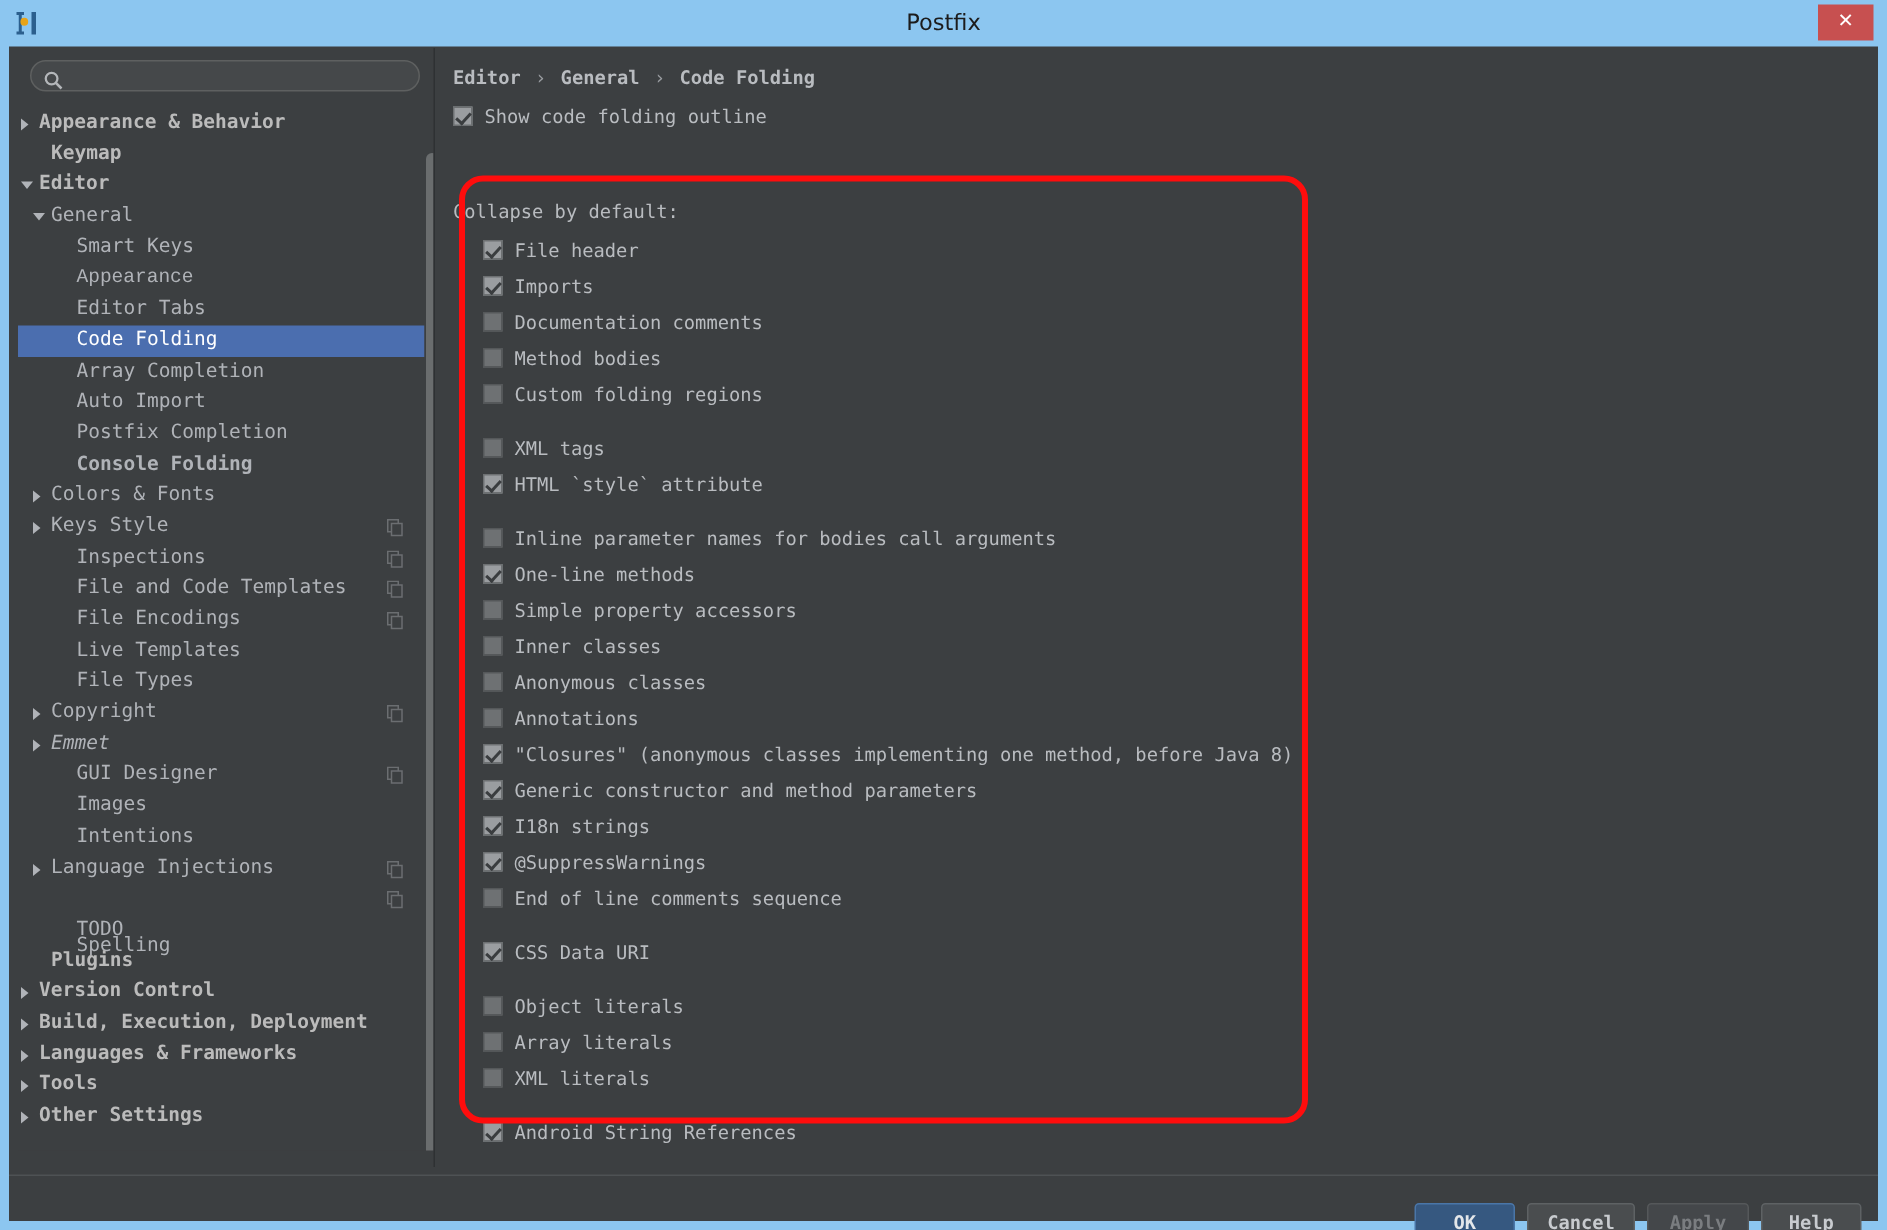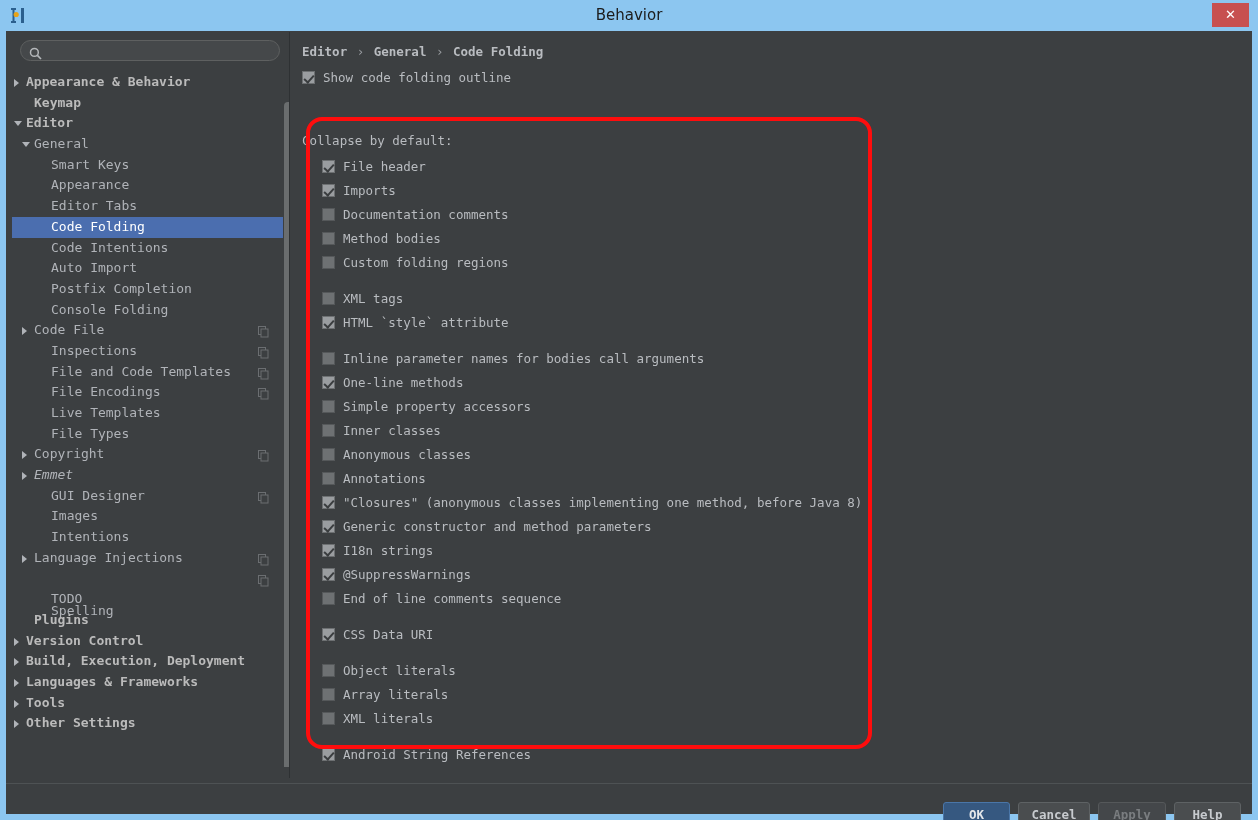--- a/index.html
+++ b/index.html
@@ -290,21 +290,21 @@
 
   <div id="titlebar">
     <span id="app-icon">
       <svg width="20" height="21" viewBox="0 0 20 21">
         <rect x="0" y="0" width="20" height="21" fill="#8cc6f0"></rect>
         <path d="M3 3 h5 v2 h-1.5 v11 h1.5 v2 h-5 v-2 h1.5 v-11 h-1.5 z" fill="#2b5f8e"></path>
         <rect x="13" y="3" width="3" height="15" fill="#2b5f8e"></rect>
         <circle cx="8.2" cy="9.5" r="2.6" fill="#e8a317"></circle>
       </svg>
     </span>
-    <div id="title-text">Behavior</div>
+    <div id="title-text">Postfix</div>
     <button id="close-btn">
       <span class="x">✕</span>
     </button>
   </div>
 
   <div id="dialog">
 
     <div id="sidebar">
       <div id="search-wrap">
         <span id="search-icon">
@@ -328,43 +328,47 @@
             <span class="tree-label" style="left: 14px;">Editor</span>
           </div>
           <div class="tree-row">
             <span class="arrow down" style="left: 10px;"></span>
             <span class="tree-label" style="left: 22px;">General</span>
           </div>
           <div class="tree-row">
             <span class="tree-label" style="left: 39px;">Smart Keys</span>
           </div>
           <div class="tree-row">
-            <span class="tree-label" style="left: 39px;">Appearance</span>
+            <span class="tree-label" style="left: 39px; font-family: Liberation Mono, monospace;">Appearance</span>
           </div>
           <div class="tree-row">
             <span class="tree-label" style="left: 39px;">Editor Tabs</span>
           </div>
           <div class="tree-row sel">
             <span class="tree-label" style="left: 39px;">Code Folding</span>
           </div>
           <div class="tree-row">
-            <span class="tree-label" style="left: 39px;">Code Intentions</span>
+            <span class="tree-label" style="left: 39px;">Array Completion</span>
           </div>
           <div class="tree-row">
             <span class="tree-label" style="left: 39px;">Auto Import</span>
           </div>
           <div class="tree-row">
             <span class="tree-label" style="left: 39px;">Postfix Completion</span>
           </div>
           <div class="tree-row">
-            <span class="tree-label" style="left: 39px;">Console Folding</span>
+            <span class="tree-label" style="left: 39px; font-weight: bold;">Console Folding</span>
           </div>
           <div class="tree-row">
             <span class="arrow" style="left: 10px;"></span>
-            <span class="tree-label" style="left: 22px;">Code File</span>
+            <span class="tree-label" style="left: 22px;">Colors &amp; Fonts</span>
+          </div>
+          <div class="tree-row">
+            <span class="arrow" style="left: 10px;"></span>
+            <span class="tree-label" style="left: 22px;">Keys Style</span>
             <span class="copy-icon"><svg width="11" height="12" viewBox="0 0 11 12">
                 <rect x="0.5" y="0.5" width="7" height="8" fill="none" stroke="#6b6e71"></rect>
                 <rect x="3" y="3" width="7" height="8" fill="#3c3f41" stroke="#6b6e71"></rect>
               </svg></span>
           </div>
           <div class="tree-row">
             <span class="tree-label" style="left: 39px;">Inspections</span>
             <span class="copy-icon"><svg width="11" height="12" viewBox="0 0 11 12">
                 <rect x="0.5" y="0.5" width="7" height="8" fill="none" stroke="#6b6e71"></rect>
                 <rect x="3" y="3" width="7" height="8" fill="#3c3f41" stroke="#6b6e71"></rect>

